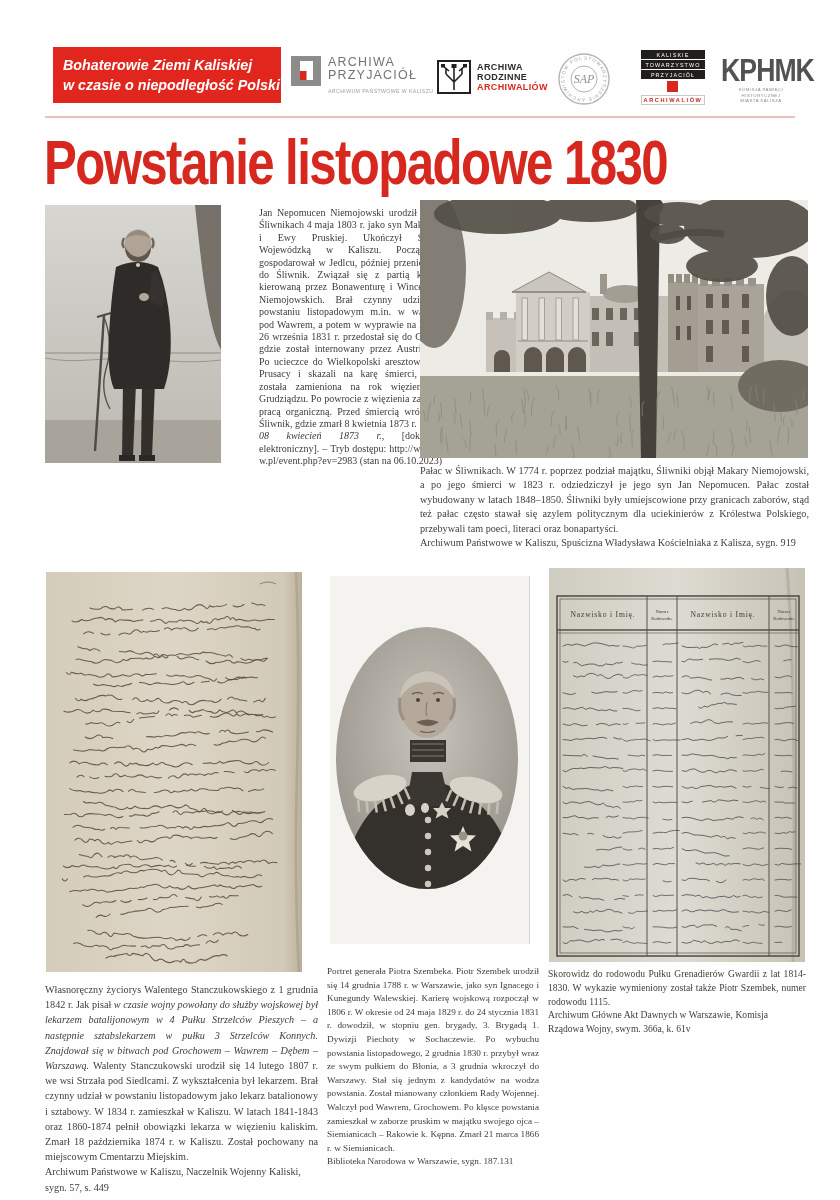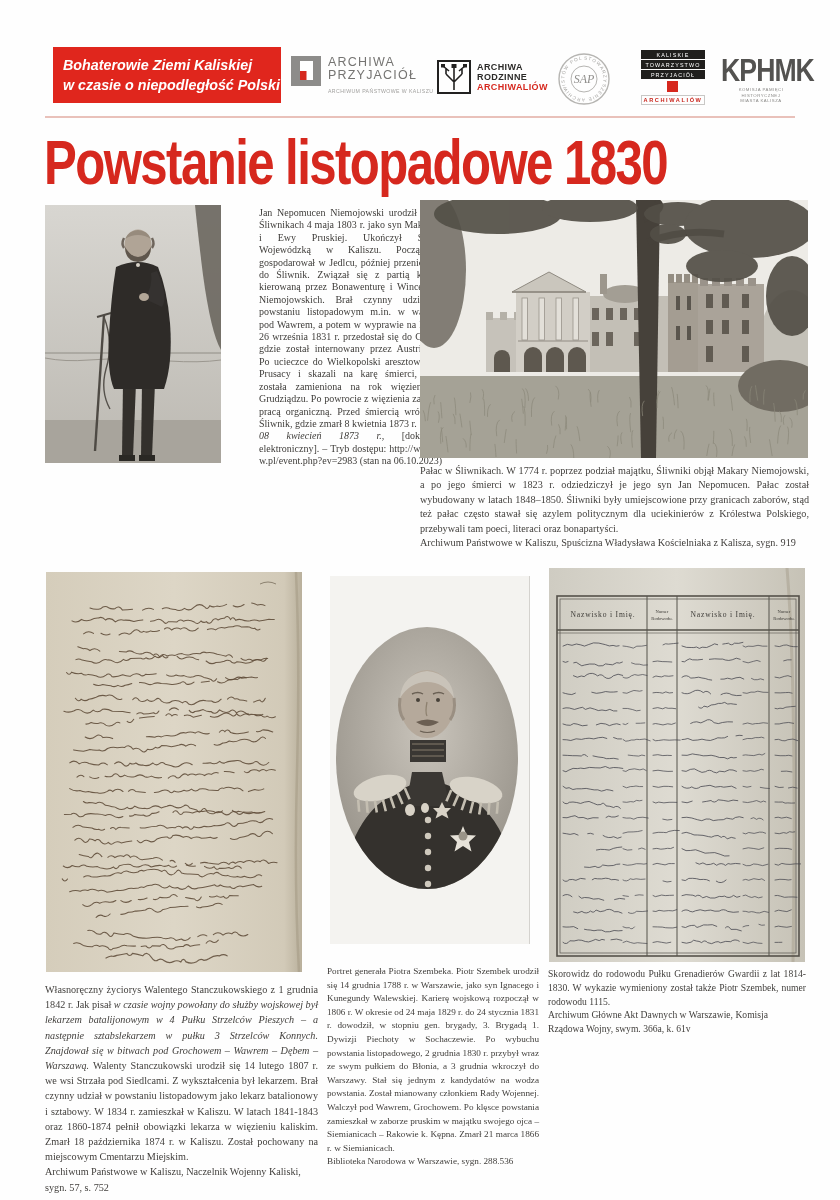--- a/index.html
+++ b/index.html
@@ -380,21 +380,21 @@
         <path d="M36.67840361595154 332.7 q4.5 3.6 9.0 -0.1 q3.9 -3.7 7.9 -1.4 q4.2 -2.1 8.3 -1.2 q4.0 1.0 8.0 -1.5 m5.0 0.1 q5.2 3.6 10.4 -0.1 m7.0 -1.0 q4.4 0.6 8.8 -1.5 m6.3 1.3 q3.2 1.2 6.4 -2.0 q5.0 1.2 10.0 -0.4 q3.7 -4.4 7.4 -0.4 m8.4 1.0 q4.5 1.0 9.0 1.5 q3.4 4.2 6.7 -2.0 m8.2 -0.5 q3.7 1.4 7.4 -0.6 q3.3 2.3 6.6 0.5 q3.1 4.0 6.2 -0.9 q4.3 0.3 8.6 0.3" fill="none" stroke="#5d4a37" stroke-width="1.05" opacity="0.88" stroke-linecap="round"></path>
         <path d="M42.92073053121567 345.6 m7.2 -0.2 q3.6 -3.7 7.3 -1.4 q3.4 1.6 6.7 -2.0 m10.6 0.3 q3.9 0.4 7.7 -2.0 q3.5 0.1 6.9 -1.2 q5.1 0.1 10.2 -1.1 q4.2 -3.9 8.5 0.7 q4.5 3.6 9.1 -1.3 q3.3 -0.1 6.7 -1.8 q5.3 -0.1 10.7 -1.0 q3.8 -0.2 7.5 -0.3 m8.4 0.6 q2.9 1.7 5.8 0.1 q5.2 0.0 10.5 -1.8 q4.7 -3.4 9.4 -0.8" fill="none" stroke="#5d4a37" stroke-width="1.05" opacity="0.88" stroke-linecap="round"></path>
         <path d="M41.82541847229004 358.5 q3.2 -0.8 6.4 1.3 q3.7 3.6 7.3 1.9 q3.4 -3.1 6.8 0.9 q2.8 4.4 5.6 -1.5 q4.9 1.3 9.8 1.4 q4.9 -2.5 9.8 1.8 q5.2 2.0 10.4 1.8 q4.2 0.3 8.5 -0.5 q4.2 -0.7 8.3 -0.2 q4.0 2.0 8.0 0.9 q3.6 -1.7 7.3 2.1 q2.7 -0.4 5.4 -1.4 q4.4 3.4 8.8 -1.3 m7.6 -1.0 q4.5 -3.5 9.0 -0.8 m6.5 -1.3 q4.9 -3.9 9.7 0.5 q4.4 -3.6 8.8 -1.2 q3.4 -3.9 6.9 0.6 q4.5 2.9 9.1 0.0" fill="none" stroke="#5d4a37" stroke-width="1.05" opacity="0.88" stroke-linecap="round"></path>
         <path d="M27.620208024978638 371.40000000000003 q4.8 -2.0 9.6 2.0 q4.6 1.4 9.2 1.3 q3.4 -2.6 6.9 -0.3 q4.2 -1.6 8.5 1.1 q2.6 4.2 5.1 1.0 q3.4 -0.4 6.7 -1.6 q3.6 -2.6 7.2 -1.2 q4.4 0.5 8.8 0.4 m5.5 0.3 q2.5 -0.6 5.0 -0.3 q3.1 4.0 6.2 -0.4 q3.9 0.2 7.7 0.4 q3.7 -3.9 7.4 1.8 q4.0 2.6 8.1 -0.6 q3.8 -1.0 7.6 -0.7 q3.5 -3.8 7.1 -0.3 q4.7 -1.7 9.5 -1.6 m6.4 -1.5 q2.8 -3.7 5.6 -1.7 q3.3 2.6 6.6 -1.4" fill="none" stroke="#5d4a37" stroke-width="1.05" opacity="0.88" stroke-linecap="round"></path>
         <path d="M60 386 q2.7 -1.3 5.5 -2.0 q2.7 0.8 5.3 -0.6 q5.0 -0.7 10.1 -1.9 q2.8 4.1 5.7 -0.2 q5.1 0.9 10.1 2.5 q4.3 -5.3 8.6 1.4 q3.5 5.5 7.0 2.5 q3.0 -1.3 6.0 1.0 q4.5 3.3 9.0 0.9 q3.8 -1.9 7.5 0.4 q2.6 -5.2 5.2 -0.1 q5.4 2.4 10.7 -0.2 q3.6 -3.8 7.1 -1.4 q2.8 -0.2 5.5 -1.9 q5.2 -3.7 10.4 -2.6 q3.7 -2.5 7.4 -0.0" fill="none" stroke="#5d4a37" stroke-width="1.2" opacity="0.85" stroke-linecap="round"></path>
       </g>
   </svg>
 
   <div class="letter-cap">
     <div><span>Własnoręczny życiorys Walentego Stanczukowskiego z 1 grudnia 1842 r. Jak pisał </span><span class="i">w czasie wojny powołany do służby wojskowej był lekarzem batalijonowym w 4 Pułku Strzelców Pieszych – a następnie sztabslekarzem w pułku 3 Strzelców Konnych. Znajdował się w bitwach pod Grochowem – Wawrem – Dębem – Warszawą.</span><span> Walenty Stanczukowski urodził się 14 lutego 1807 r. we wsi Strzała pod Siedlcami. Z wykształcenia był lekarzem. Brał czynny udział w powstaniu listopadowym jako lekarz batalionowy i sztabowy. W 1834 r. zamieszkał w Kaliszu. W latach 1841-1843 oraz 1860-1874 pełnił obowiązki lekarza w więzieniu kaliskim. Zmarł 18 października 1874 r. w Kaliszu. Został pochowany na miejscowym Cmentarzu Miejskim.</span></div>
-    <div class="credit">Archiwum Państwowe w Kaliszu, Naczelnik Wojenny Kaliski, sygn. 57, s. 752</div>
+    <div class="credit">Archiwum Państwowe w Kaliszu, Naczelnik Wojenny Kaliski, sygn. 57, s. 449</div>
   </div>
 
   <svg class="photo-portrait" viewBox="0 0 200 368">
     <defs>
       <radialGradient id="oval" cx=".5" cy=".4" r=".75">
         <stop offset="0" stop-color="#c9c4bb"></stop>
           <stop offset="1" stop-color="#8f8a81"></stop>
       </radialGradient>
       <clipPath id="ovalclip">
           <ellipse cx="97" cy="182" rx="91" ry="131"></ellipse>
@@ -437,21 +437,21 @@
           <ellipse cx="95" cy="232" rx="4" ry="5"></ellipse>
         <path d="M112 226 l3 6 6 0 -4.5 4.5 2 6 -6.5 -3.5 -6.5 3.5 2 -6 -4.5 -4.5 6 0 Z"></path>
       </g>
       <path d="M133 250 l3.5 9 9.5 0.5 -7 6.5 2.5 9.5 -8.5 -5.5 -8.5 5.5 2.5 -9.5 -7 -6.5 9.5 -0.5 Z" fill="#e6e2d8"></path>
       <circle cx="133" cy="260" r="4.5" fill="#9a9488"></circle>
     </g>
   </svg>
 
   <div class="portrait-cap">
     <div>Portret generała Piotra Szembeka. Piotr Szembek urodził się 14 grudnia 1788 r. w Warszawie, jako syn Ignacego i Kunegundy Walewskiej. Karierę wojskową rozpoczął w 1806 r. W okresie od 24 maja 1829 r. do 24 stycznia 1831 r. dowodził, w stopniu gen. brygady, 3. Brygadą 1. Dywizji Piechoty w Sochaczewie. Po wybuchu powstania listopadowego, 2 grudnia 1830 r. przybył wraz ze swym pułkiem do Błonia, a 3 grudnia wkroczył do Warszawy. Stał się jednym z kandydatów na wodza powstania. Został mianowany członkiem Rady Wojennej. Walczył pod Wawrem, Grochowem. Po klęsce powstania zamieszkał w zaborze pruskim w majątku swojego ojca – Siemianicach – Rakowie k. Kępna. Zmarł 21 marca 1866 r. w Siemianicach.</div>
-    <div class="credit">Biblioteka Narodowa w Warszawie, sygn. 288.536</div>
+    <div class="credit">Biblioteka Narodowa w Warszawie, sygn. 187.131</div>
   </div>
 
   <svg class="photo-register" viewBox="0 0 256 394">
     <defs>
       <linearGradient id="paper2" x1="0" y1="0" x2="1" y2="0">
         <stop offset="0" stop-color="#cfccc2"></stop>
           <stop offset=".5" stop-color="#dedbd2"></stop>
           <stop offset="1" stop-color="#c6c2b6"></stop>
       </linearGradient>
     </defs>

